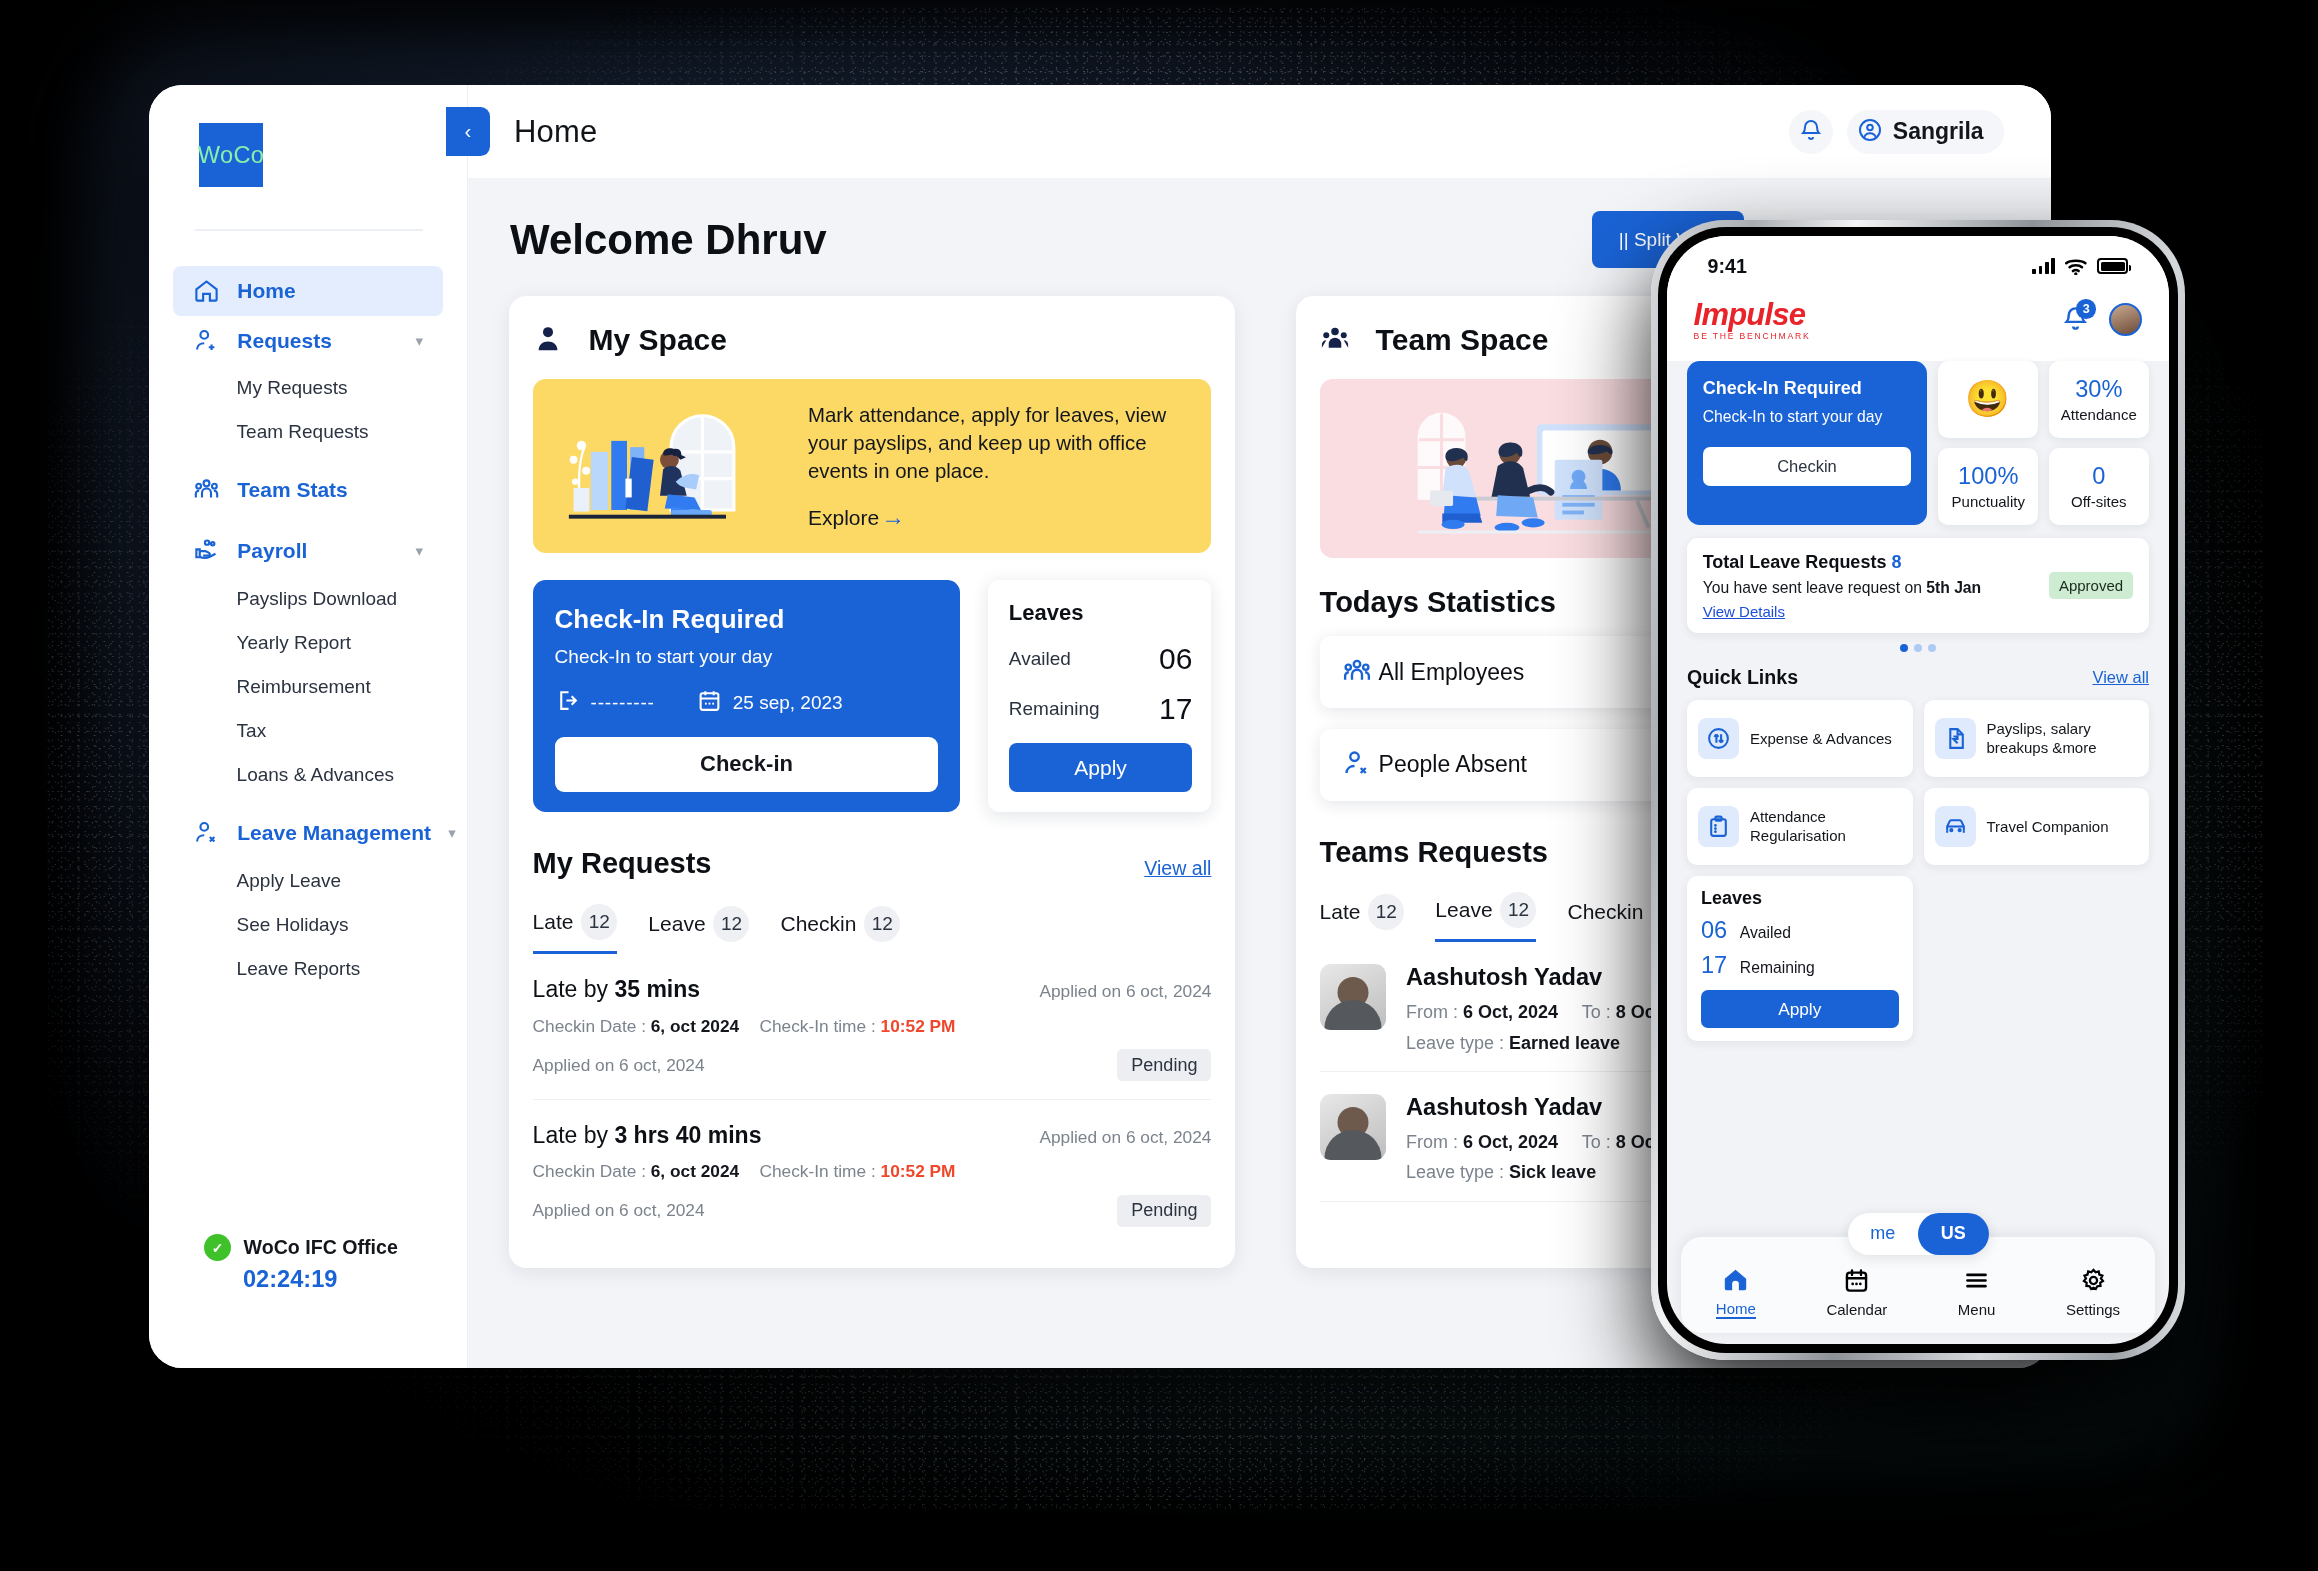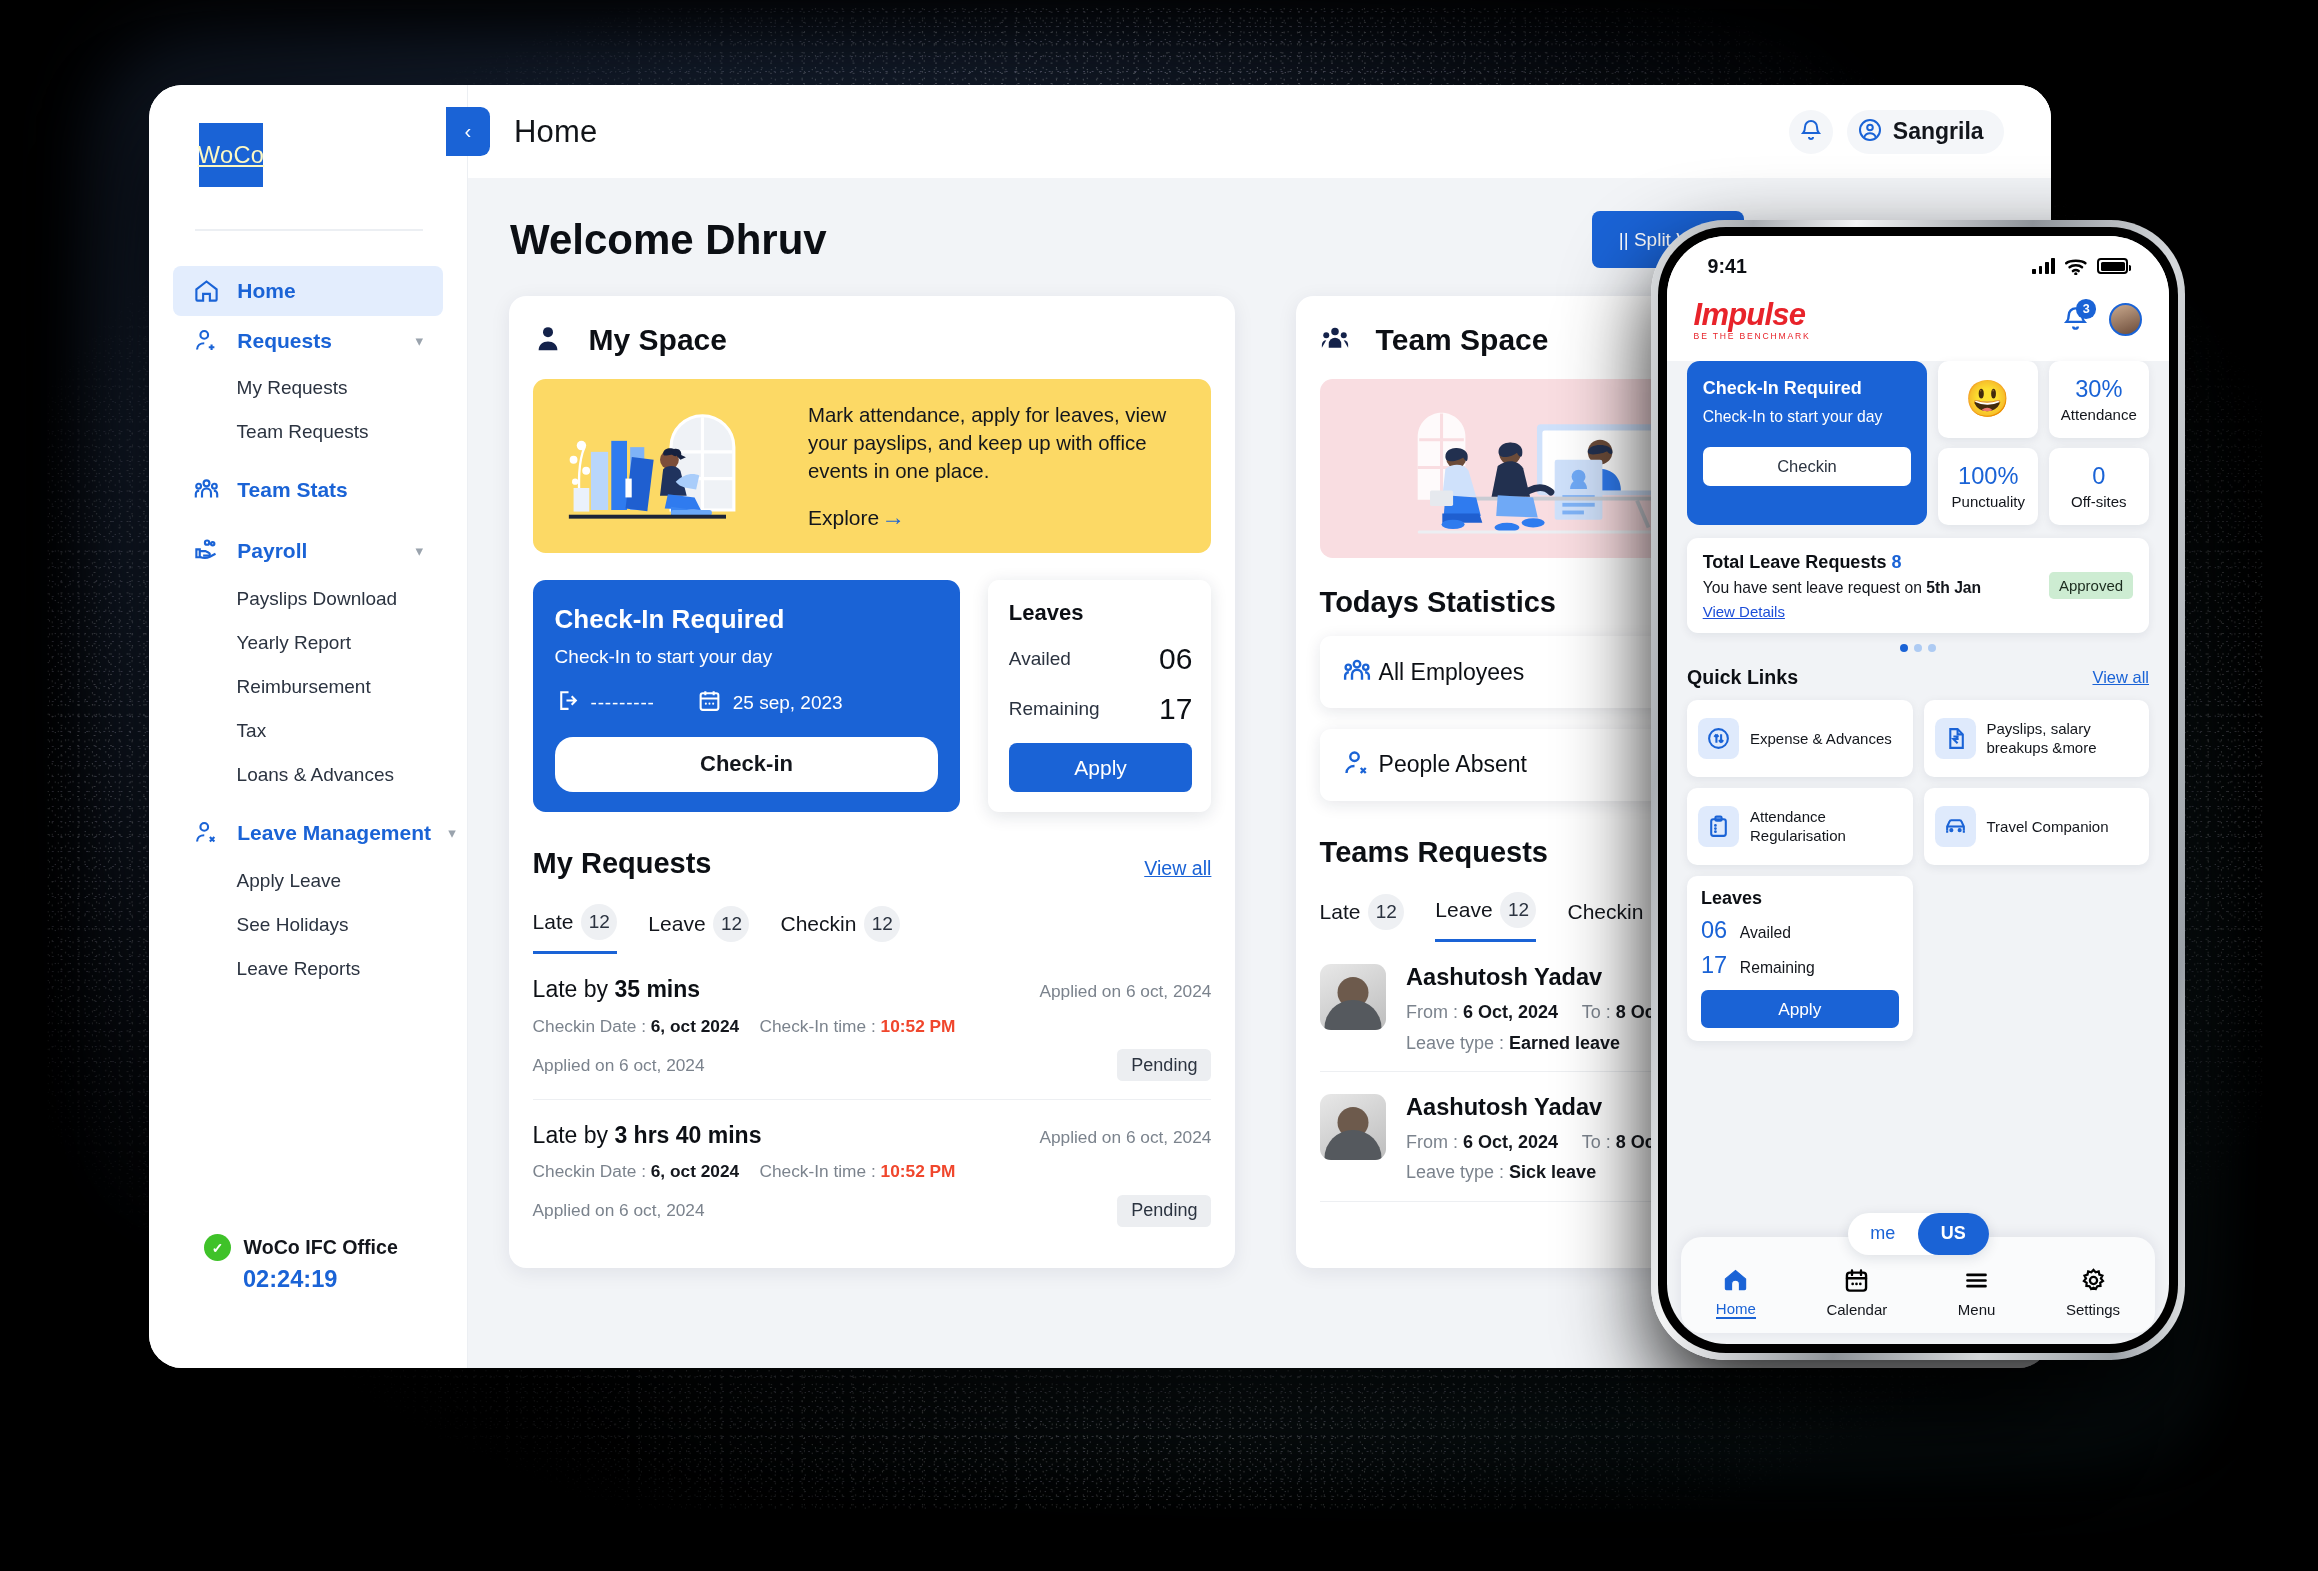--- a/index.html
+++ b/index.html
@@ -51,25 +51,24 @@
   
   .sidebar {
     position: absolute; left: 0; top: 0;
     width: 319px; height: 100%;
     background: #fff;
     border-right: 1.6px solid #eceff3;
     padding: 38px 0 0 0;
   }
   .logo {
     width: 64px; height: 64px; margin-left: 50px;
-    background: #1a63d6; color: #fef9c3;
+    background: #1a63d6; color: #86efac;
     font-size: 23.6px; letter-spacing: 0.4px;
     display: flex; align-items: center; justify-content: center;
     font-family: "Liberation Sans Narrow", "Liberation Sans", sans-serif;
-    text-decoration: underline;
   }
   .logo-div { margin: 42px 44px 0 46px; height: 1.6px; background: #eceff3; }
 
   .nav { margin-top: 35px; }
   .nav-row {
     display: flex; align-items: center; gap: 17.3px;
     height: 50px; margin: 0 23.6px; padding: 0 20.4px;
     border-radius: 7.9px; cursor: pointer;
   }
   .nav-row.active { background: #e3edfd; }
@@ -166,21 +165,21 @@
   .checkin-card {
     flex: 1 1 0; background: #1a63d6; border-radius: 12.6px; color: #fff;
     padding: 23.6px 22px 20.4px 22px;
   }
   .checkin-card h3 { font-size: 26px; font-weight: 700; }
   .checkin-card .sub2 { font-size: 19px; margin-top: 11px; font-weight: 400; }
   .checkin-meta { display: flex; align-items: center; gap: 11px; margin-top: 20.4px; font-size: 19px; }
   .checkin-meta svg { width: 25px; height: 25px; stroke: #fff; fill: none; stroke-width: 2; }
   .checkin-meta .dash { letter-spacing: 0.8px; margin-right: 31px; }
   .checkin-btn {
-    width: 100%; height: 55px; margin-top: 19px; border-radius: 18px;
+    width: 100%; height: 55px; margin-top: 19px; border-radius: 9px;
     background: #fff; color: #13161c; border: none; cursor: pointer;
     font-size: 22px; font-weight: 700; font-family: inherit;
   }
   .leaves-card {
     width: 223px; background: #fff; border-radius: 11px;
     box-shadow: 0 3.1px 17.3px rgba(20,30,60,.12);
     padding: 20.4px 19px 20.4px 20.4px;
   }
   .leaves-card .lt { font-size: 22px; font-weight: 700; color: #0c0f14; }
   .leaves-line { display: flex; align-items: center; margin-top: 15.7px; }

